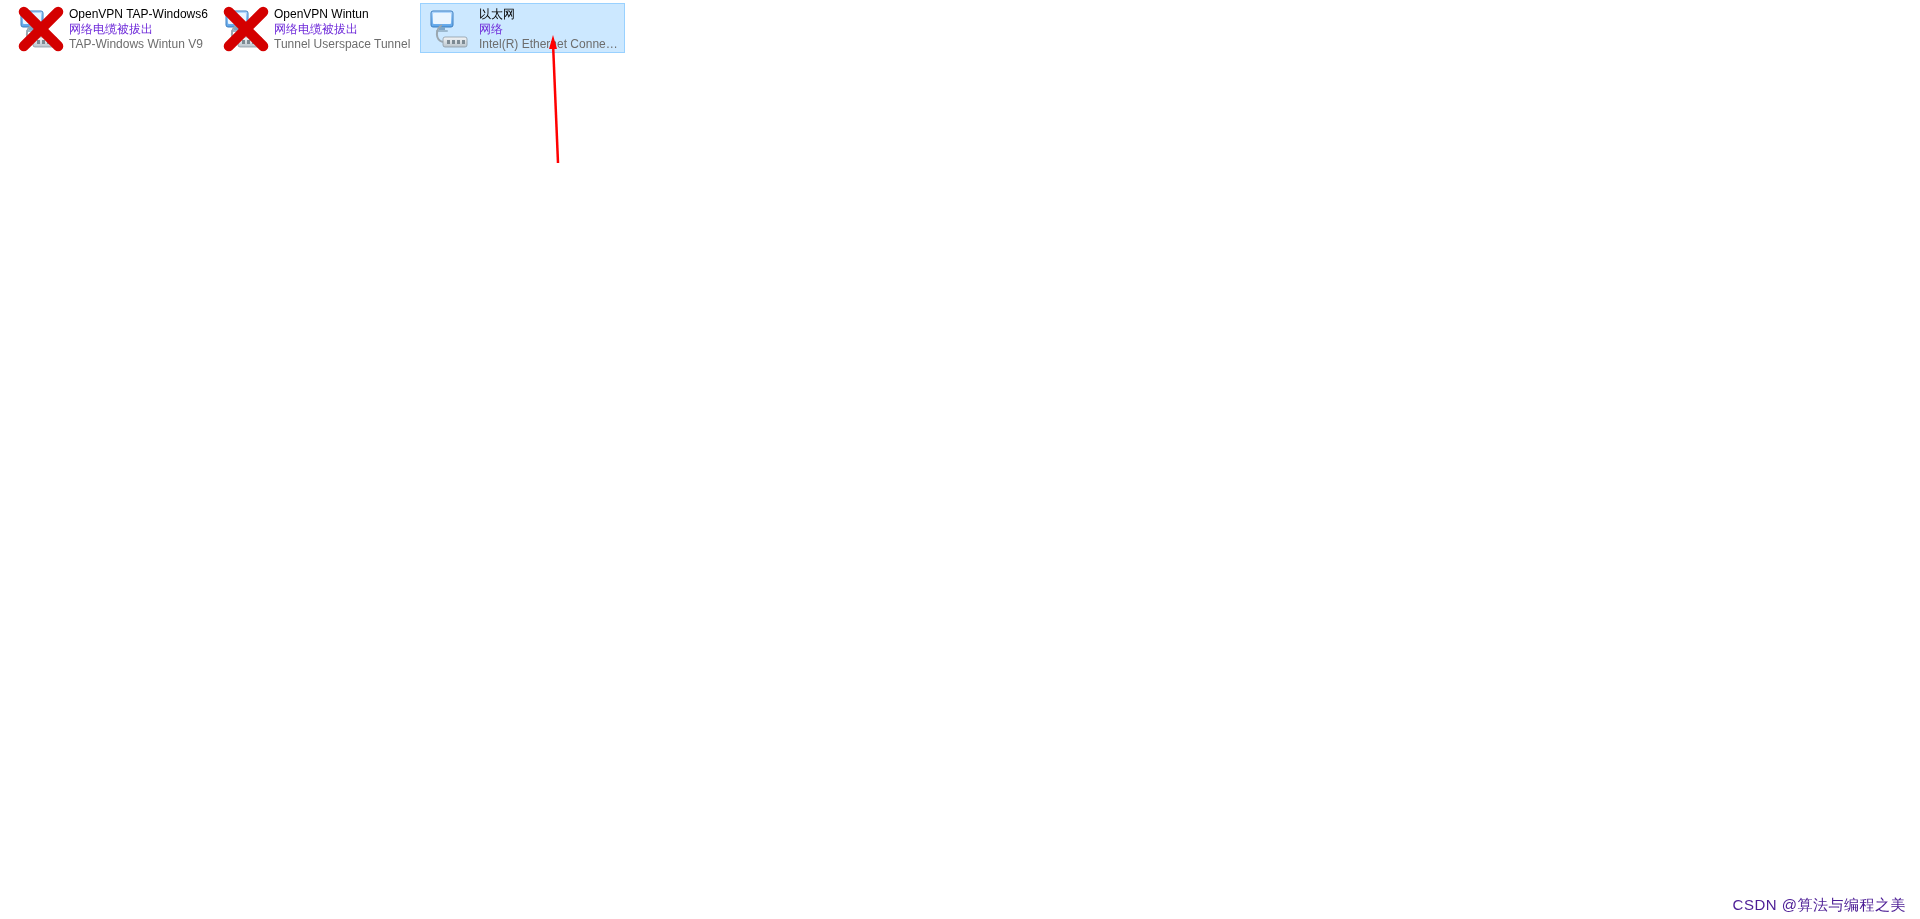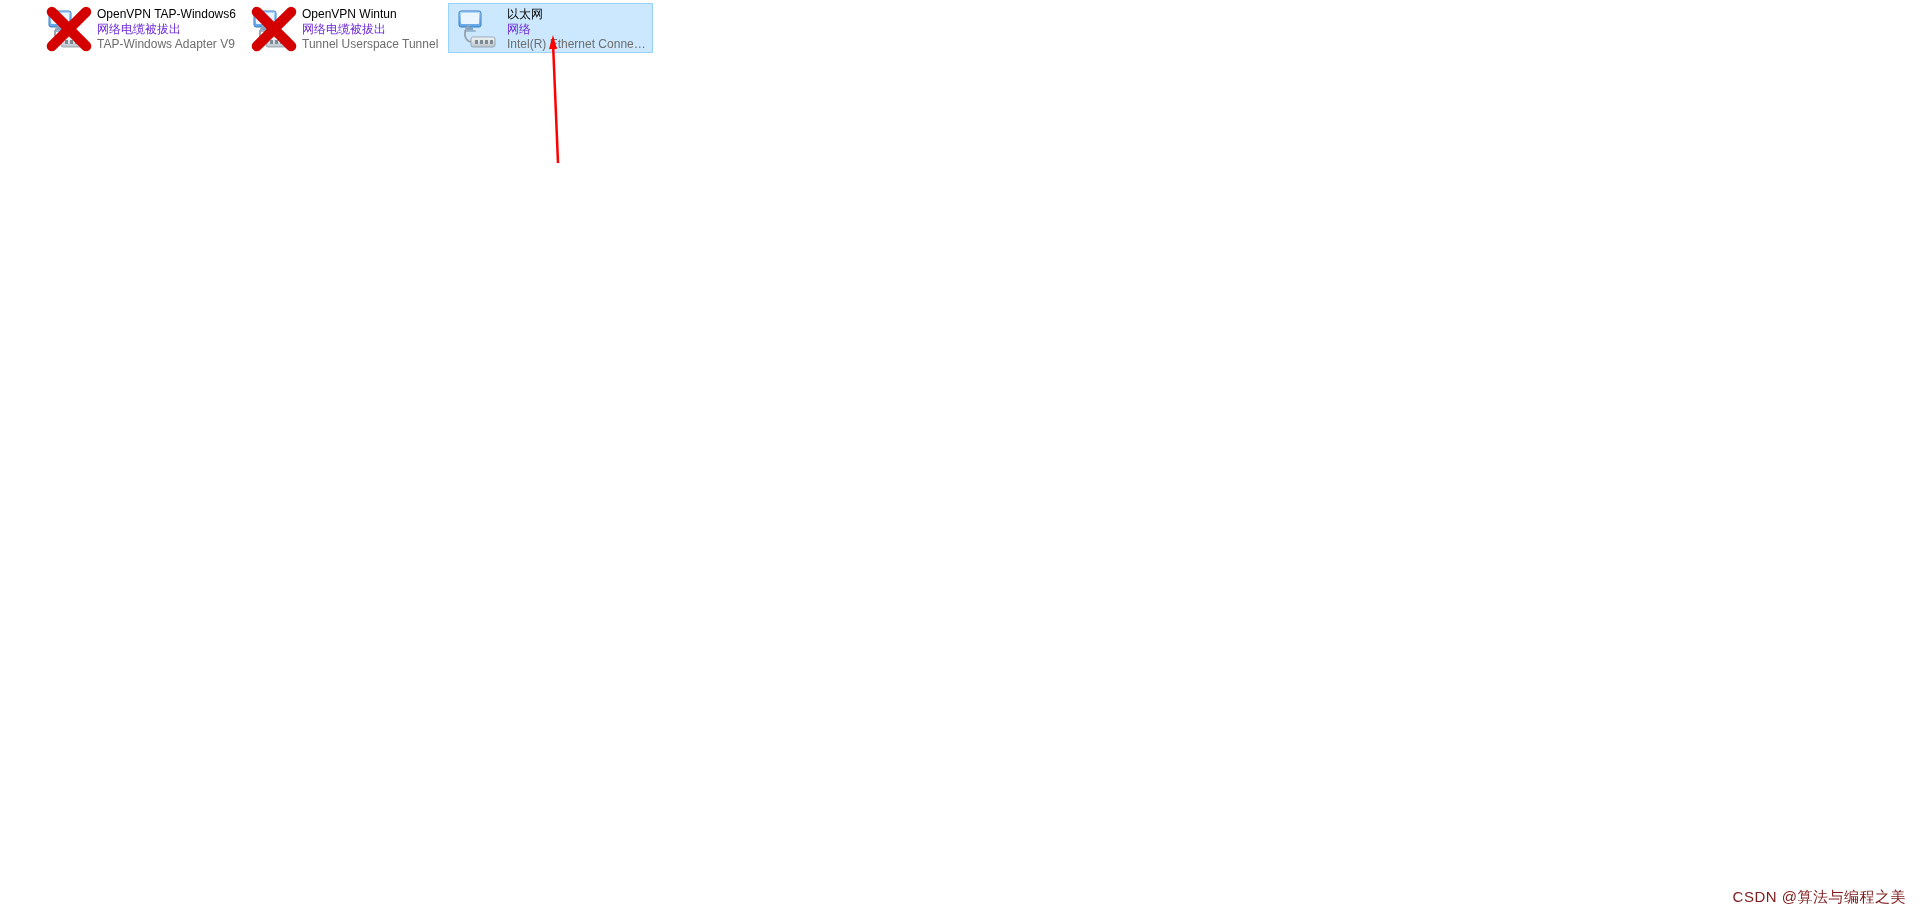--- a/index.html
+++ b/index.html
@@ -1,17 +1,17 @@
 <!DOCTYPE html>
 <html><head>
   <meta charset="utf-8">
   <style>
     * { box-sizing: border-box; margin: 0; padding: 0; }
     html, body { width: 1920px; height: 919px; background: #ffffff; font-family: "Microsoft YaHei", "Segoe UI", sans-serif; overflow: hidden; position: relative; }
-    .adapters-row { display: flex; gap: 0; padding: 3px 10px; margin-left: 28px; }
+    .adapters-row { display: flex; gap: 0; padding: 3px 10px; }
     .adapter-item {
       width: 205px;
       height: 50px;
       display: flex;
       align-items: flex-start;
       padding: 3px 4px;
       border: 1px solid transparent;
       cursor: default;
     }
     .adapter-item.selected {
@@ -48,23 +48,23 @@
     .annotation-arrow {
       position: absolute;
       left: 549px;
       top: 35px;
       pointer-events: none;
     }
 
     .watermark {
       position: absolute;
       right: 14px;
-      bottom: 12px;
+      bottom: 4px;
       font-size: 15px;
-      color: #7f1d1d;
+      color: #4c1d95;
       letter-spacing: 0.5px;
       font-family: "Microsoft YaHei", sans-serif;
     }
   </style>
 </head>
 <body>
 
 <div class="adapters-row" id="adapters-row">
     <div class="adapter-item">
       <div class="adapter-icon-wrap">
@@ -89,21 +89,21 @@
     <rect x="32" y="33" width="3" height="4" fill="#7d8a93"></rect>
     <rect x="37" y="33" width="3" height="4" fill="#7d8a93"></rect>
     <path d="M17 18 C 10 22, 10 33, 18 35" fill="none" stroke="#9aa6af" stroke-width="2"></path>
   </svg><svg class="adapter-disabled-x" viewBox="0 0 14 14">
     <line x1="2" y1="2" x2="12" y2="12" stroke="#d40000" stroke-width="3" stroke-linecap="round"></line>
     <line x1="12" y1="2" x2="2" y2="12" stroke="#d40000" stroke-width="3" stroke-linecap="round"></line>
   </svg></div>
       <div class="adapter-text">
         <div class="adapter-name">OpenVPN TAP-Windows6</div>
         <div class="adapter-status">网络电缆被拔出</div>
-        <div class="adapter-device">TAP-Windows Adapter V9</div>
+        <div class="adapter-device">TAP-Windows Wintun V9</div>
       </div>
     </div>
     <div class="adapter-item">
       <div class="adapter-icon-wrap">
   <svg viewBox="0 0 48 48">
     <defs>
       <linearGradient id="mon" x1="0" y1="0" x2="0" y2="1">
         <stop offset="0" stop-color="#b9dcff"></stop>
         <stop offset="1" stop-color="#5aa3e8"></stop>
       </linearGradient>

